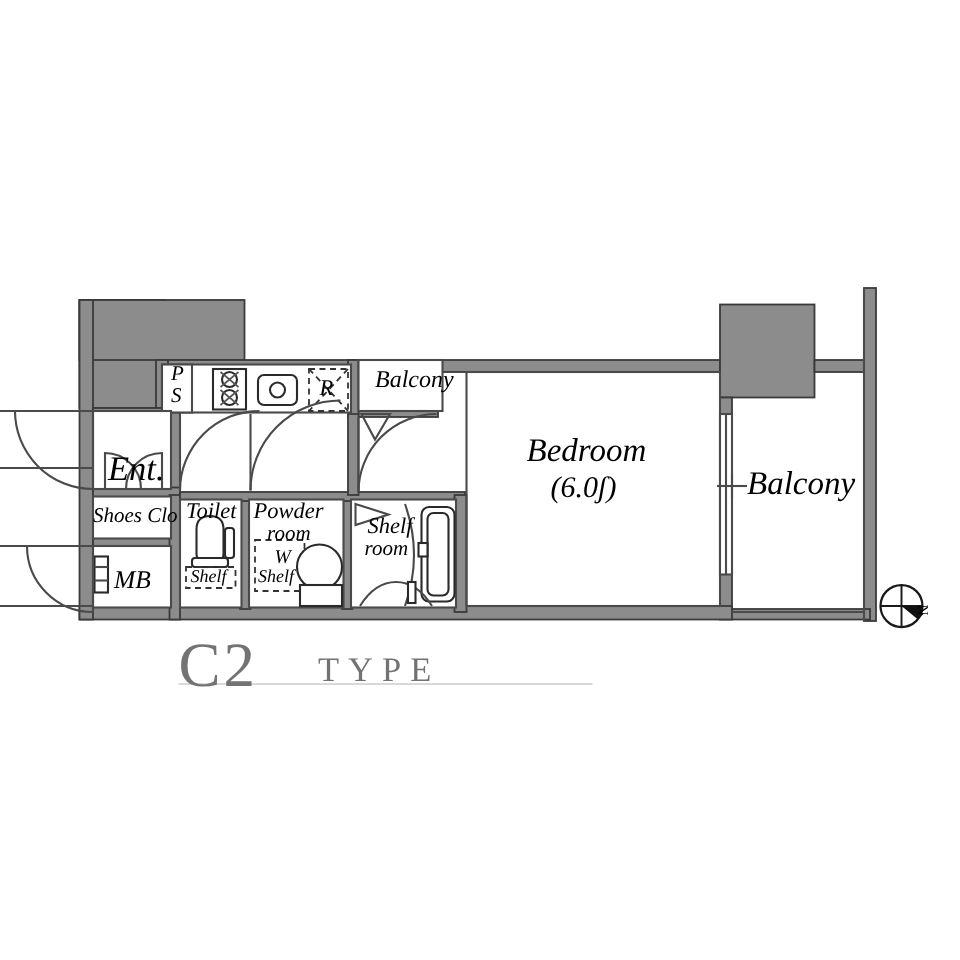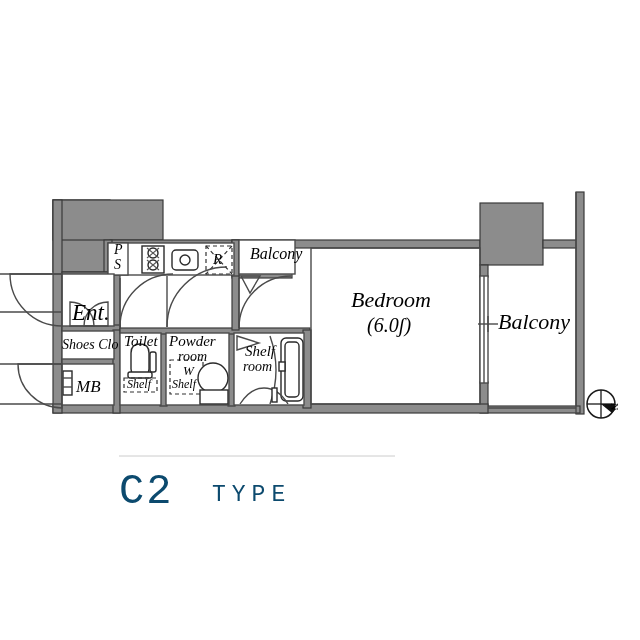--- a/index.html
+++ b/index.html
@@ -1,19 +1,19 @@
 <!DOCTYPE html>
 <html><head>
 <meta charset="utf-8">
 <style>
   html,body{margin:0;padding:0;background:#ffffff;}
   body{width:640px;height:640px;overflow:hidden;font-family:"Liberation Serif",serif;}
   #stage{position:relative;width:640px;height:640px;background:#fff;}
   .lbl{position:absolute;font-style:italic;color:#000;white-space:nowrap;line-height:1.05;}
-  .title{position:absolute;font-family:Liberation Mono, monospace;font-style:normal;color:#0c4a6e;margin-top:48px;}
+  .title{position:absolute;font-family:Liberation Serif, serif;font-style:normal;color:#737373;}
   svg{position:absolute;left:0;top:0;}
   .t-c2{font-size:42px;letter-spacing:2px;font-weight:400;}
   .t-type{font-size:23px;letter-spacing:6px;}
   .t-area{font-size:25px;letter-spacing:0px;}
   .sup{font-size:12px;vertical-align:super;}
 </style>
 </head>
 <body>
 
 <div id="stage">

